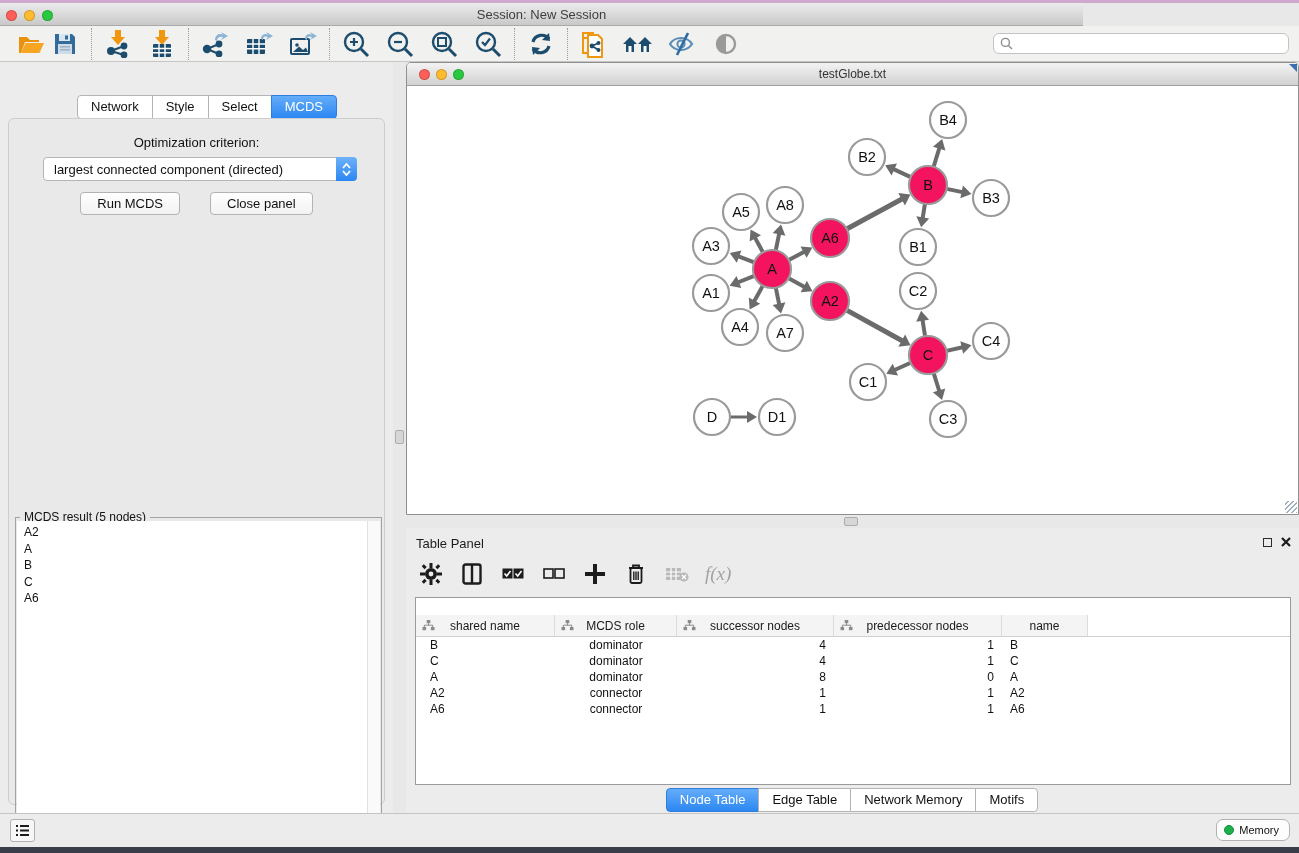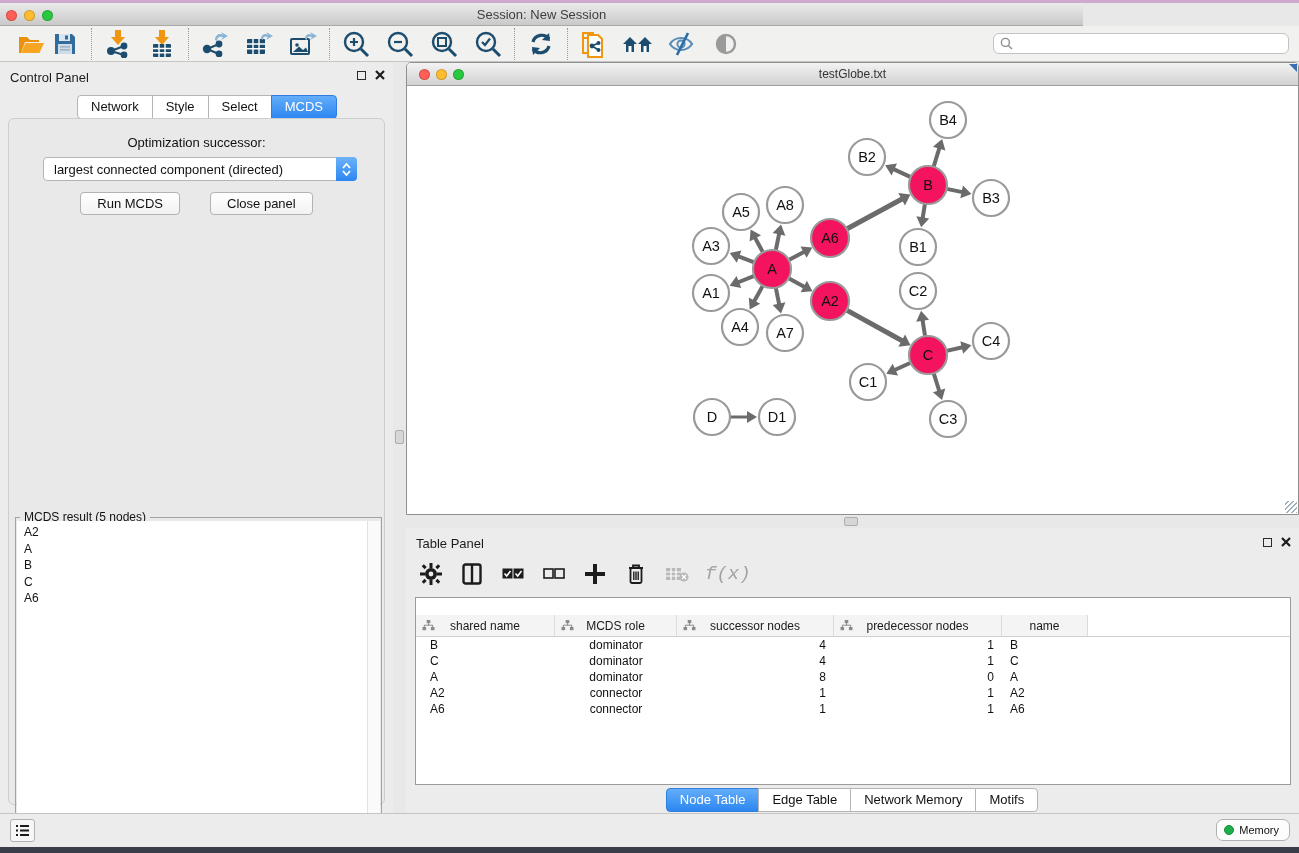--- a/index.html
+++ b/index.html
@@ -77,21 +77,21 @@
                 border-left:8px solid transparent; border-top:8px solid #3c6eb4; }
   .net-canvas { position:absolute; left:0; top:23px; width:891px; height:428px; background:#fff; overflow:hidden; }
   .resize-grip { position:absolute; right:1px; bottom:1px; width:12px; height:12px;
     background:repeating-linear-gradient(135deg, transparent 0 2px, #9fb0c0 2px 3.5px); }
 
   
   .table-panel { position:absolute; left:406px; top:528px; width:893px; height:285px; background:#ececec; }
   .tp-toolbar { position:absolute; left:12px; top:26px; width:869px; height:40px; display:flex;
                 align-items:center; gap:15px; }
   .tpbtn { width:26px; height:26px; display:flex; align-items:center; justify-content:center; }
-  .fx-label { font-family:Liberation Mono, monospace; font-style:italic; font-size:19px; color:#a3a3a3; }
+  .fx-label { font-family:Liberation Serif, serif; font-style:italic; font-size:19px; color:#a3a3a3; }
   .data-table { position:absolute; left:9px; top:69px; width:876px; height:188px; background:#fff;
                 border:1px solid #9a9a9a; overflow:hidden; }
   .thead { display:flex; height:22px; border-bottom:1px solid #cfcfcf;margin-top:17px; }
   .th { position:relative; background:#f4f4f4; border-right:1px solid #dcdcdc; display:flex;
         align-items:center; justify-content:center; font-size:12px; color:#1a1a1a; }
   .th .colicon { position:absolute; left:6px; top:5px; }
   .trow { display:flex; height:16px; align-items:center; }
   .td { font-size:12px; color:#111; white-space:nowrap; overflow:hidden; }
   .td.l { text-align:left; padding-left:14px; }
   .td.l2 { text-align:left; padding-left:8px; }
@@ -276,37 +276,28 @@
     <div class="search-wrap">
       <input class="search-input" placeholder="" style="">
       <svg class="search-glass" width="13" height="13" viewBox="0 0 13 13">
           <circle cx="5.4" cy="5.4" r="4" fill="none" stroke="#8d8d8d" stroke-width="1.4"></circle>
           <path d="M8.4 8.4 L12 12" stroke="#8d8d8d" stroke-width="1.4"></path>
         </svg>
     </div>
   </div>
 
   <div class="control-panel">
-    <div class="panel-head">
-      <div class="panel-title">Control Panel</div>
-      <div class="panel-winbtns">
-        <div class="winbtn-float"></div>
-        <svg width="10" height="10" viewBox="0 0 10 10">
-            <path d="M1 1 L9 9 M9 1 L1 9" stroke="#1c1c1c" stroke-width="2.2"></path>
-          </svg>
-      </div>
-    </div>
     <div class="cp-tabs">
       <div class="tab-seg">Network</div>
       <div class="tab-seg">Style</div>
       <div class="tab-seg">Select</div>
       <div class="tab-seg selected">MCDS</div>
     </div>
     <div class="cp-body">
-      <div class="opt-label">Optimization successor:</div>
+      <div class="opt-label">Optimization criterion:</div>
       <div class="criterion">
         <div class="criterion-text">largest connected component (directed)</div>
         <div class="criterion-step">
           <svg width="9" height="6" viewBox="0 0 9 6">
               <path d="M1 5 L4.5 1 L8 5" fill="none" stroke="#fff" stroke-width="1.8"></path>
             </svg>
           <svg width="9" height="6" viewBox="0 0 9 6">
               <path d="M1 1 L4.5 5 L8 1" fill="none" stroke="#fff" stroke-width="1.8"></path>
             </svg>
         </div>

